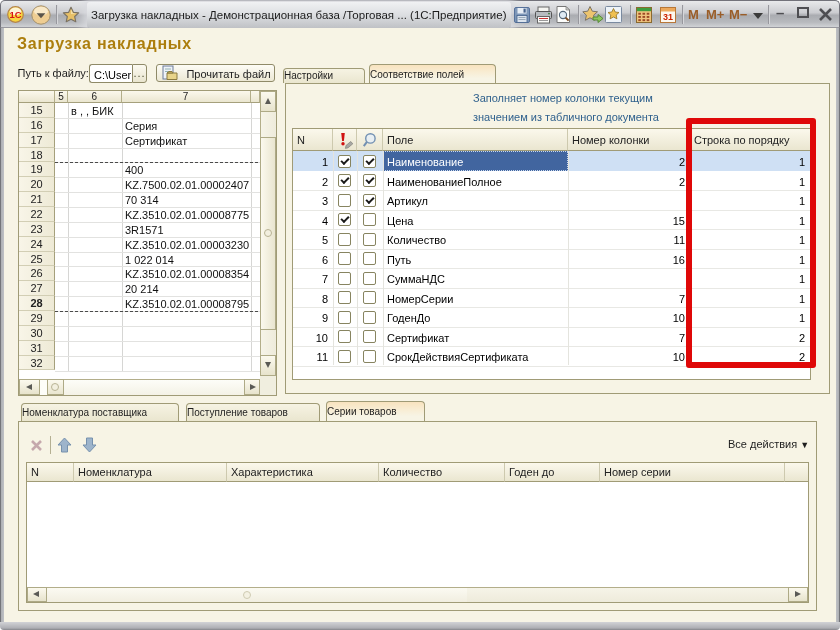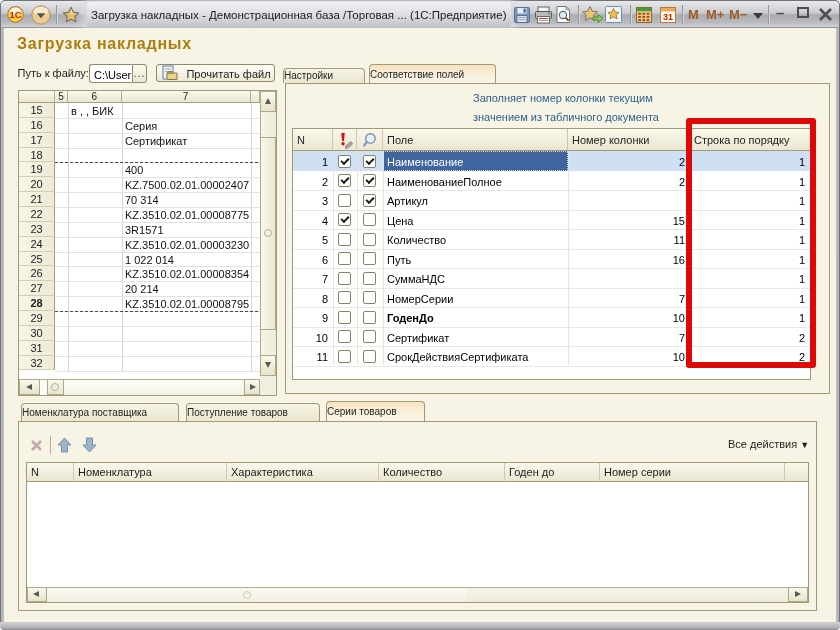--- a/index.html
+++ b/index.html
@@ -315,21 +315,21 @@
 <div class="rcell num" style="left:0;top:158.5px;width:35px;text-align:right">8</div>
 <div class="cb" style="left:45px;top:162.0px"></div>
 <div class="cb" style="left:70px;top:162.0px"></div>
 <div class="rcell" style="left:94px;top:158.5px;">НомерСерии</div>
 <div class="rcell num" style="left:275px;top:158.5px;width:117px;text-align:right">7</div>
 <div class="rcell num" style="left:397px;top:158.5px;width:115px;text-align:right">1</div>
 <div class="rowline" style="top:178.0px"></div>
 <div class="rcell num" style="left:0;top:178.0px;width:35px;text-align:right">9</div>
 <div class="cb" style="left:45px;top:181.5px"></div>
 <div class="cb" style="left:70px;top:181.5px"></div>
-<div class="rcell" style="left:94px;top:178.0px;font-weight:bold;">ГоденДо</div>
+<div class="rcell" style="left:94px;top:178.0px;">ГоденДо</div>
 <div class="rcell num" style="left:275px;top:178.0px;width:117px;text-align:right">10</div>
 <div class="rcell num" style="left:397px;top:178.0px;width:115px;text-align:right">1</div>
 <div class="rowline" style="top:197.5px"></div>
 <div class="rcell num" style="left:0;top:197.5px;width:35px;text-align:right">10</div>
 <div class="cb" style="left:45px;top:201.0px"></div>
 <div class="cb" style="left:70px;top:201.0px"></div>
 <div class="rcell" style="left:94px;top:197.5px;">Сертификат</div>
 <div class="rcell num" style="left:275px;top:197.5px;width:117px;text-align:right">7</div>
 <div class="rcell num" style="left:397px;top:197.5px;width:115px;text-align:right">2</div>
 <div class="rowline" style="top:217.0px"></div>

